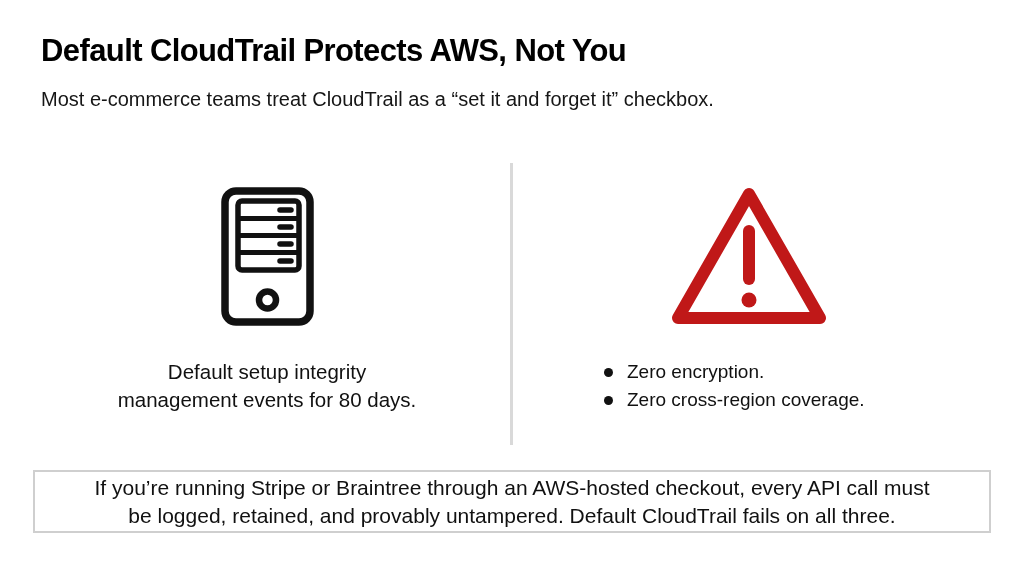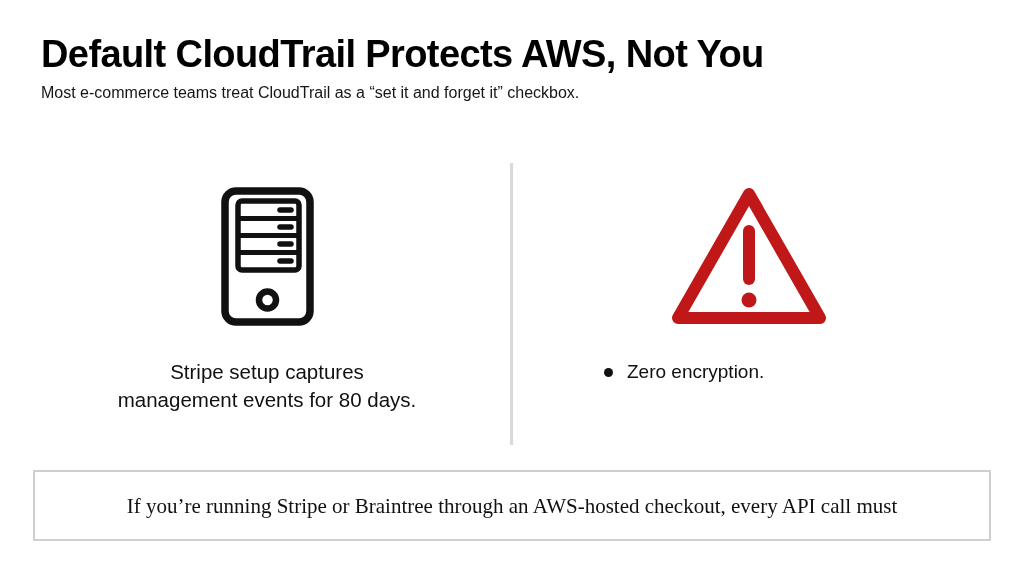--- a/index.html
+++ b/index.html
@@ -7,30 +7,30 @@
   body {
     position: relative;
     background: #ffffff;
     font-family: "Liberation Sans", sans-serif;
     color: #111111;
     overflow: hidden;
   }
   .title {
     position: absolute;
     left: 41px; top: 33px;
-    font-size: 38px;
+    font-size: 31px;
     font-weight: 700;
     letter-spacing: -0.6px;
     color: #000000;
     white-space: nowrap;
   }
   .subtitle {
     position: absolute;
-    left: 41px; top: 79px;
-    font-size: 16px;
+    left: 41px; top: 85px;
+    font-size: 20px;
     line-height: 28px;
     color: #161616;
   }
   .divider {
     position: absolute;
     left: 510px; top: 163px;
     width: 3px; height: 282px;
     background: #d9d9d9;
   }
   .server-icon-wrap {
@@ -65,31 +65,30 @@
   .bullet-dot {
     flex: 0 0 auto;
     width: 9px; height: 9px;
     border-radius: 50%;
     background: #111111;
     margin: 10px 14px 0 0;
   }
   .footer-box {
     position: absolute;
     left: 33px; top: 470px;
-    width: 958px; height: 71px;
+    width: 958px; height: 63px;
     border: 2px solid #cfcfcf;
     background: #ffffff;
     display: flex;
     flex-direction: column;
     justify-content: center;
     text-align: center;
     font-size: 21px;
     line-height: 28px;
     color: #111111;
-    font-family: Liberation Serif, serif;
   }
   svg { display: block; width: 100%; height: 100%; }
 </style>
 </head>
 <body>
 
 <h1 class="title">Default CloudTrail Protects AWS, Not You</h1>
 
 <div class="subtitle">
   <div>Most e-commerce teams treat CloudTrail as a “set it and forget it” checkbox.</div>
@@ -106,34 +105,39 @@
     <line x1="17" y1="65.5" x2="78" y2="65.5" stroke="#111111" stroke-width="5"></line>
     <line x1="59" y1="23" x2="70" y2="23" stroke="#111111" stroke-width="5.5" stroke-linecap="round"></line>
     <line x1="59" y1="40" x2="70" y2="40" stroke="#111111" stroke-width="5.5" stroke-linecap="round"></line>
     <line x1="59" y1="57" x2="70" y2="57" stroke="#111111" stroke-width="5.5" stroke-linecap="round"></line>
     <line x1="59" y1="74" x2="70" y2="74" stroke="#111111" stroke-width="5.5" stroke-linecap="round"></line>
     <circle cx="46.5" cy="113" r="8.5" stroke="#111111" stroke-width="6.5"></circle>
   </svg>
 </div>
 
 <div class="left-caption">
-  <div>Stripe setup captures</div>
+  <div>Default setup integrity</div>
   <div>management events for 80 days.</div>
 </div>
 
 <div class="warning-icon-wrap">
   <svg viewBox="0 0 162 144" fill="none" xmlns="http://www.w3.org/2000/svg">
     <path d="M81 9 L152 133 L10 133 Z" stroke="#c01818" stroke-width="12" stroke-linejoin="round"></path>
     <line x1="81" y1="46" x2="81" y2="94" stroke="#c01818" stroke-width="12" stroke-linecap="round"></line>
     <circle cx="81" cy="115" r="7.5" fill="#c01818"></circle>
   </svg>
 </div>
 
 <ul class="bullets">
   <li>
     <span class="bullet-dot"></span>
     <span>Zero encryption.</span>
   </li>
+  <li>
+    <span class="bullet-dot"></span>
+    <span>Zero cross-region coverage.</span>
+  </li>
 </ul>
 
 <div class="footer-box">
   <div>If you’re running Stripe or Braintree through an AWS-hosted checkout, every API call must</div>
+  <div>be logged, retained, and provably untampered. Default CloudTrail fails on all three.</div>
 </div>
 
 </body></html>

